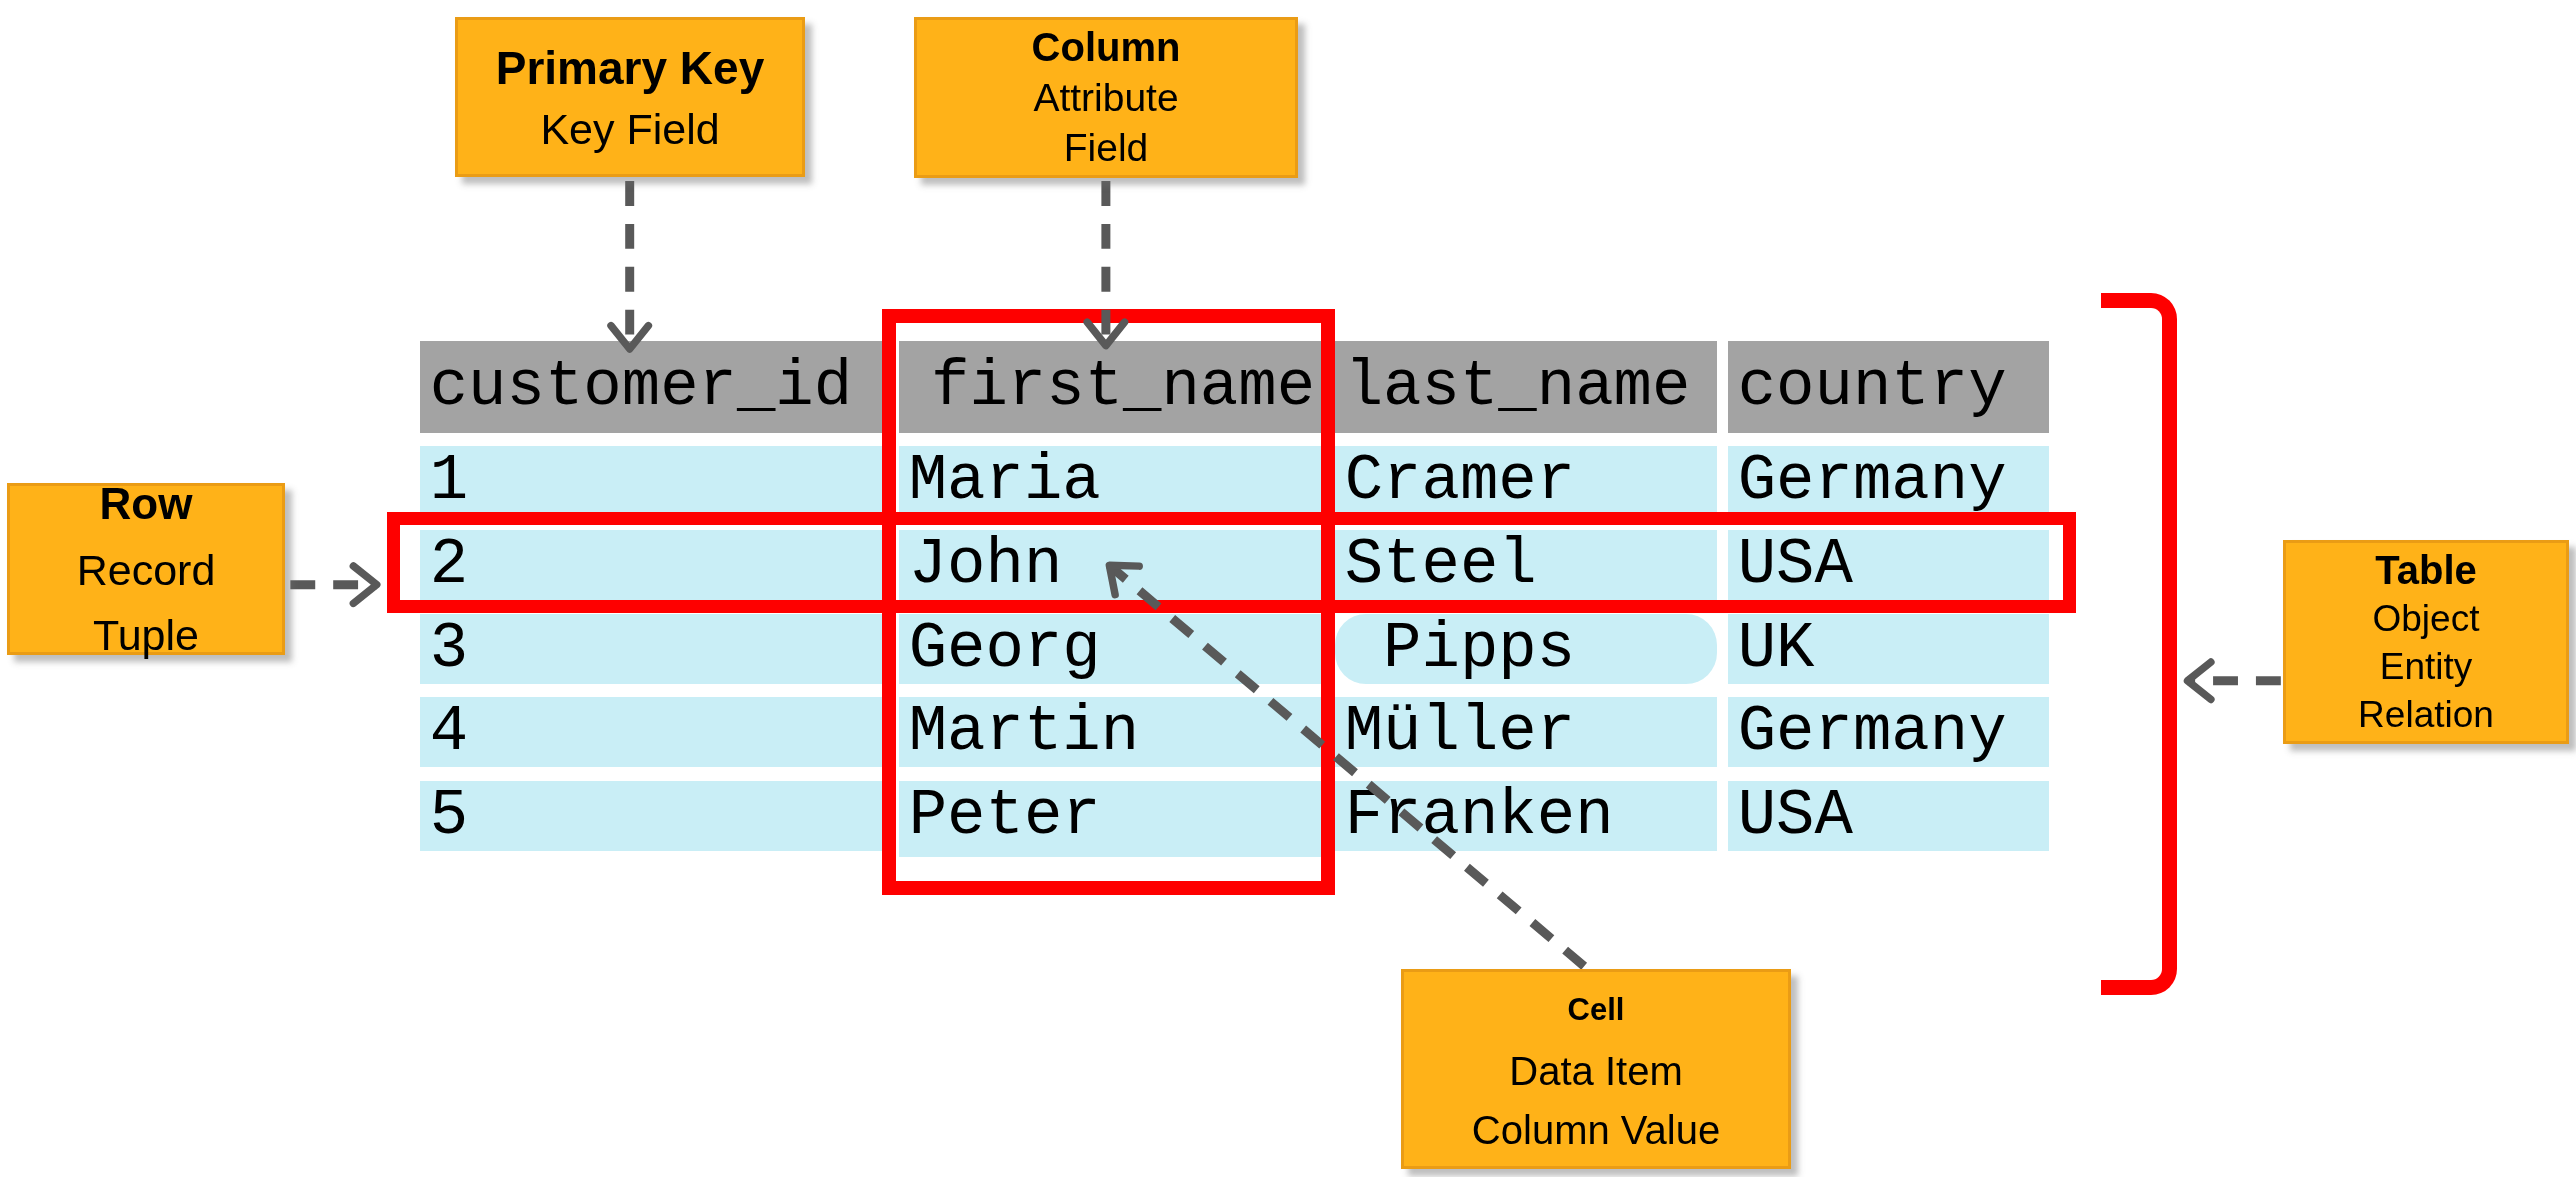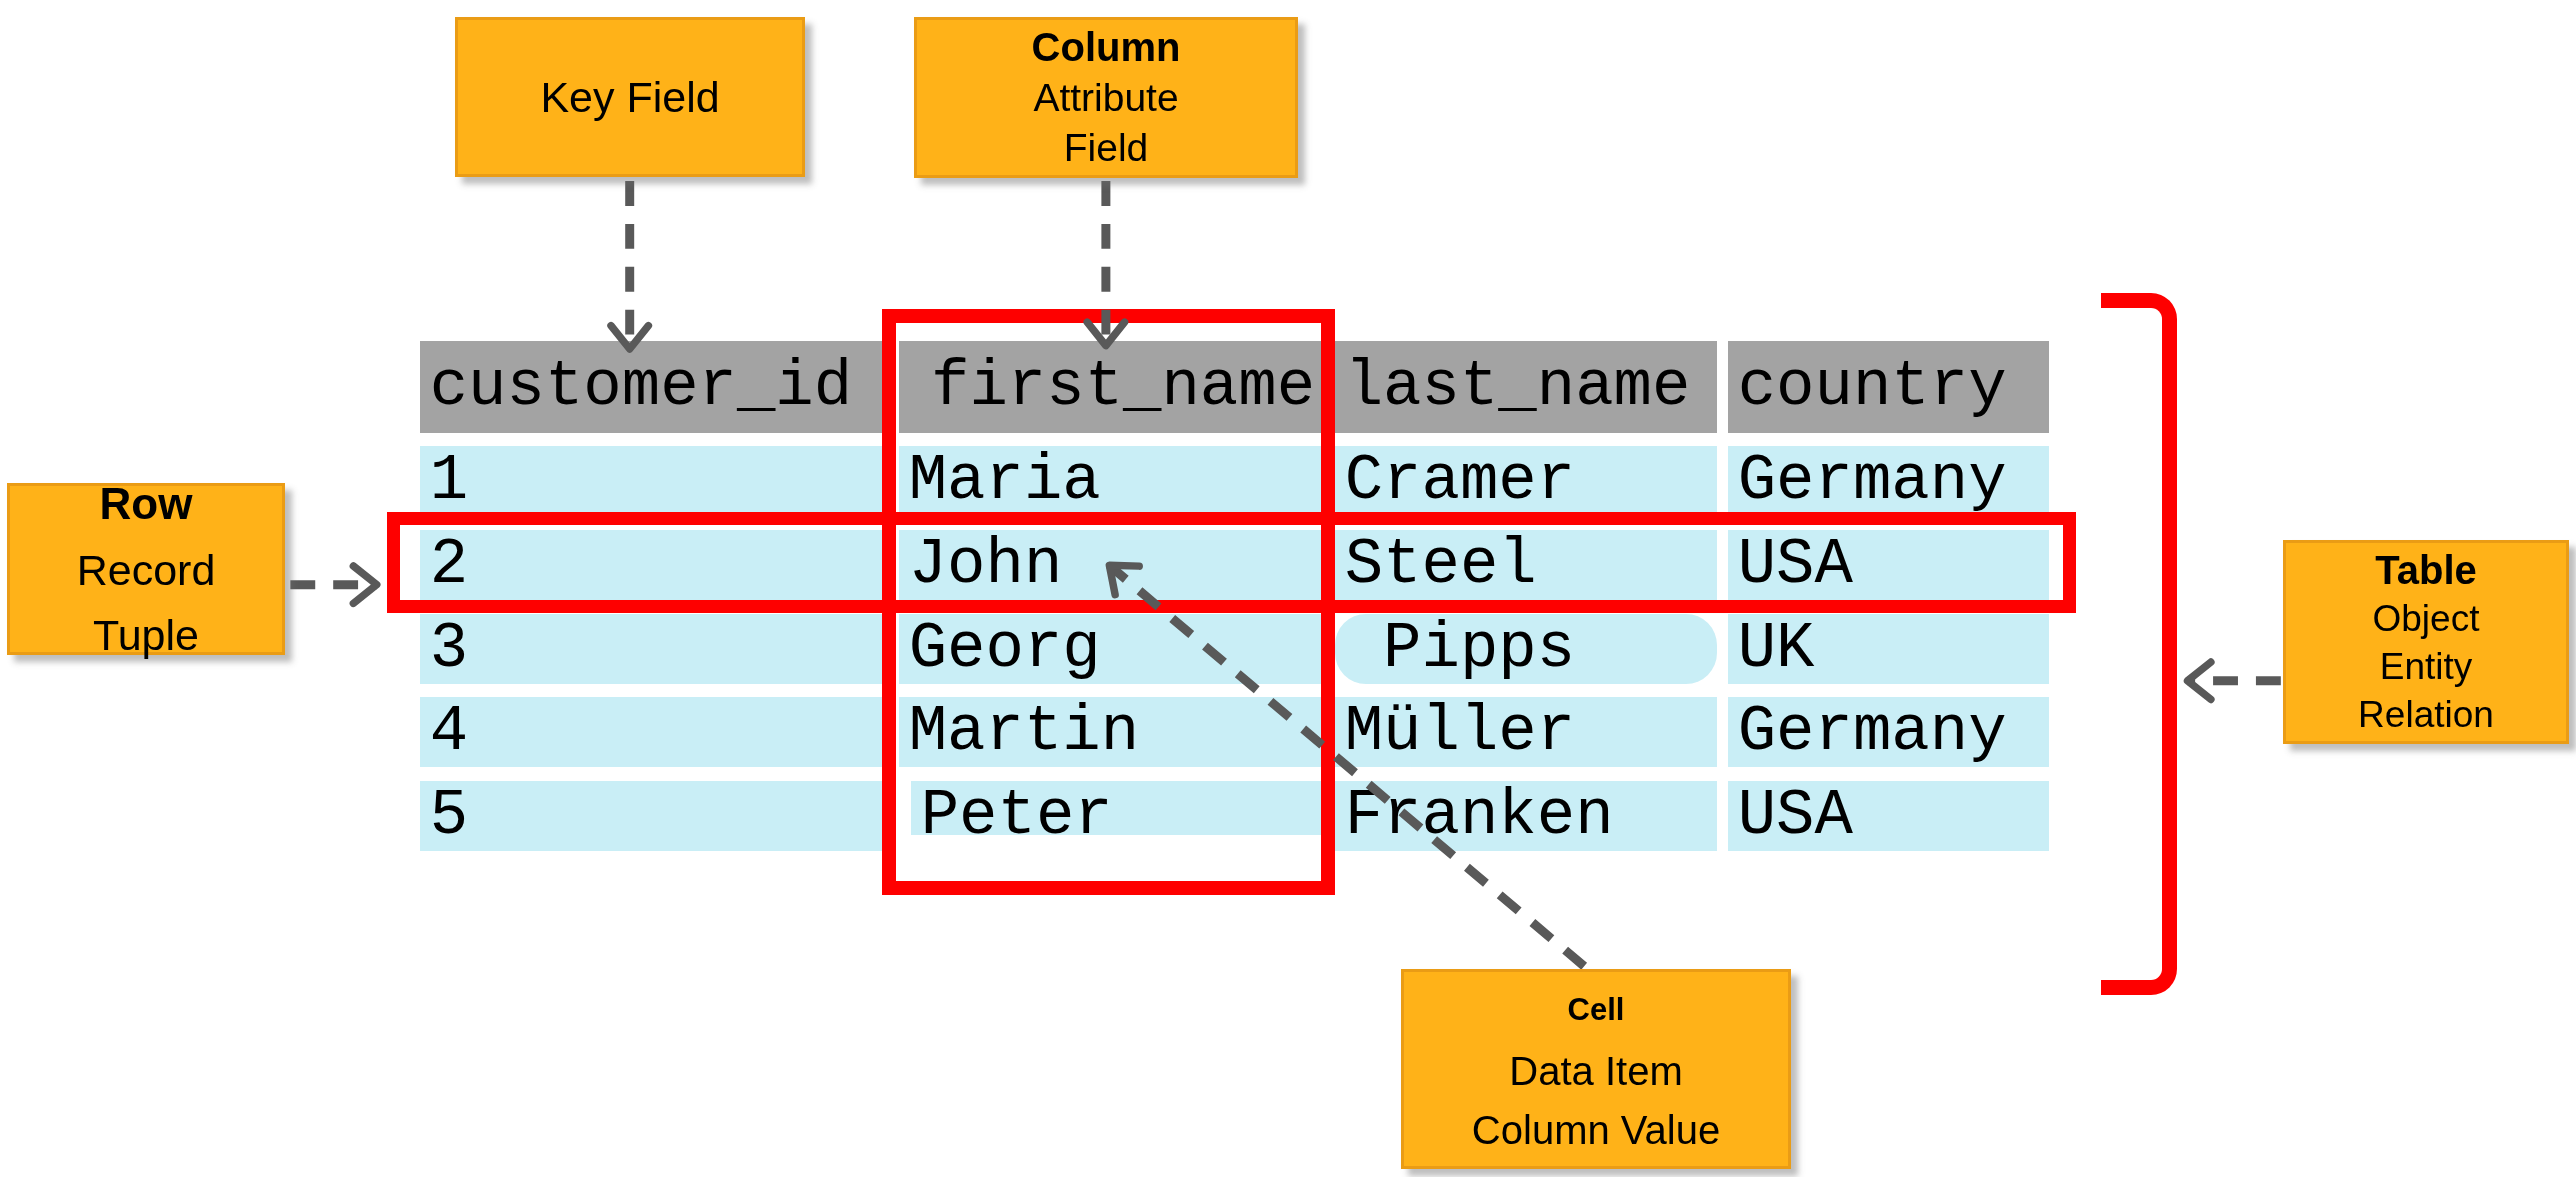--- a/index.html
+++ b/index.html
@@ -64,21 +64,21 @@
       <div class="cell td" style="left: 1728px; top: 530px; width: 321px; height: 70px; line-height: 70px;">USA</div>
       <div class="cell td" style="left: 420px; top: 614px; width: 467px; height: 70px; line-height: 70px;">3</div>
       <div class="cell td" style="left: 899px; top: 614px; width: 426px; height: 70px; line-height: 70px;">Georg</div>
       <div class="cell td" style="left: 1335px; top: 614px; width: 382px; height: 70px; line-height: 70px; border-radius: 31px;"> Pipps</div>
       <div class="cell td" style="left: 1728px; top: 614px; width: 321px; height: 70px; line-height: 70px;">UK</div>
       <div class="cell td" style="left: 420px; top: 697px; width: 467px; height: 70px; line-height: 70px;">4</div>
       <div class="cell td" style="left: 899px; top: 697px; width: 426px; height: 70px; line-height: 70px;">Martin</div>
       <div class="cell td" style="left: 1335px; top: 697px; width: 382px; height: 70px; line-height: 70px;">Müller</div>
       <div class="cell td" style="left: 1728px; top: 697px; width: 321px; height: 70px; line-height: 70px;">Germany</div>
       <div class="cell td" style="left: 420px; top: 781px; width: 467px; height: 70px; line-height: 70px;">5</div>
-      <div class="cell td" style="left: 899px; top: 781px; width: 426px; height: 54px; line-height: 70px; margin-left: 12px;">Peter</div>
+      <div class="cell td" style="left: 899px; top: 781px; width: 426px; height: 76px; line-height: 70px;">Peter</div>
       <div class="cell td" style="left: 1335px; top: 781px; width: 382px; height: 70px; line-height: 70px;">Franken</div>
       <div class="cell td" style="left: 1728px; top: 781px; width: 321px; height: 70px; line-height: 70px;">USA</div>
     </div>
 
   <div id="col-rect" class="red-rect"></div>
   <div id="row-rect" class="red-rect"></div>
 
   <div id="bracket"></div>
 
   <svg id="arrows" xmlns="http://www.w3.org/2000/svg" viewBox="0 0 3727 1703" width="2576" height="1177">
@@ -88,20 +88,21 @@
       </marker>
     </defs>
     <line x1="911" y1="262" x2="911" y2="505" marker-end="url(#chev)"></line>
     <line x1="1600" y1="262" x2="1600" y2="500" marker-end="url(#chev)"></line>
     <line x1="420" y1="846" x2="545" y2="846" marker-end="url(#chev)"></line>
     <line x1="3300" y1="985" x2="3165" y2="985" marker-end="url(#chev)"></line>
     <line x1="2292" y1="1398" x2="1605" y2="818" marker-end="url(#chev)"></line>
   </svg>
 
   <div id="co-primary-key" class="callout">
+    <div class="co-title">Primary Key</div>
     <div class="co-lines">
         <div class="co-line">Key Field</div>
       </div>
   </div>
 
   <div id="co-column" class="callout">
     <div class="co-title">Column</div>
     <div class="co-lines">
         <div class="co-line">Attribute</div>
         <div class="co-line">Field</div>

